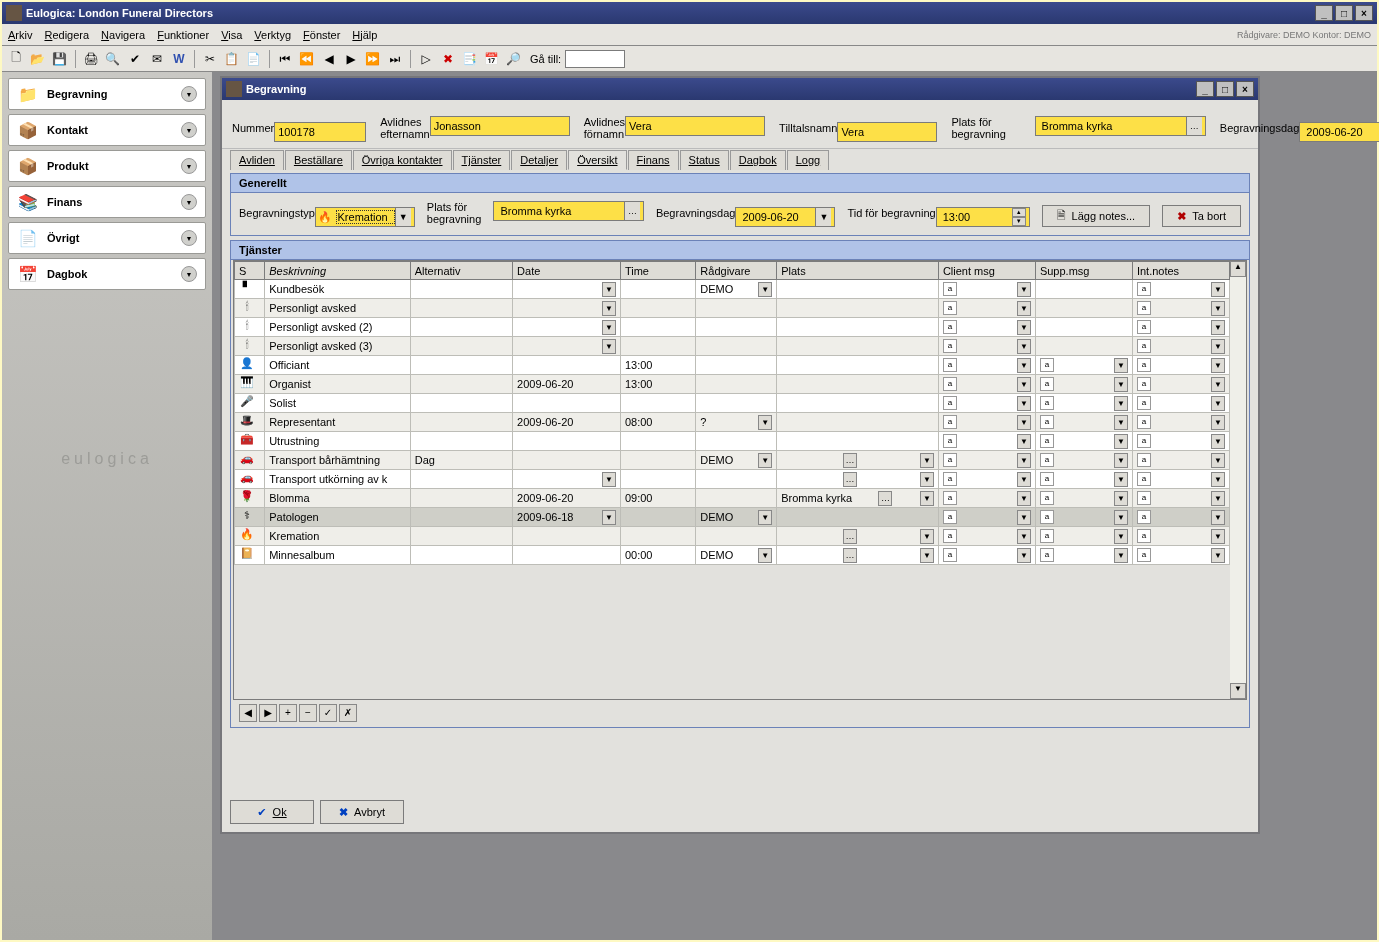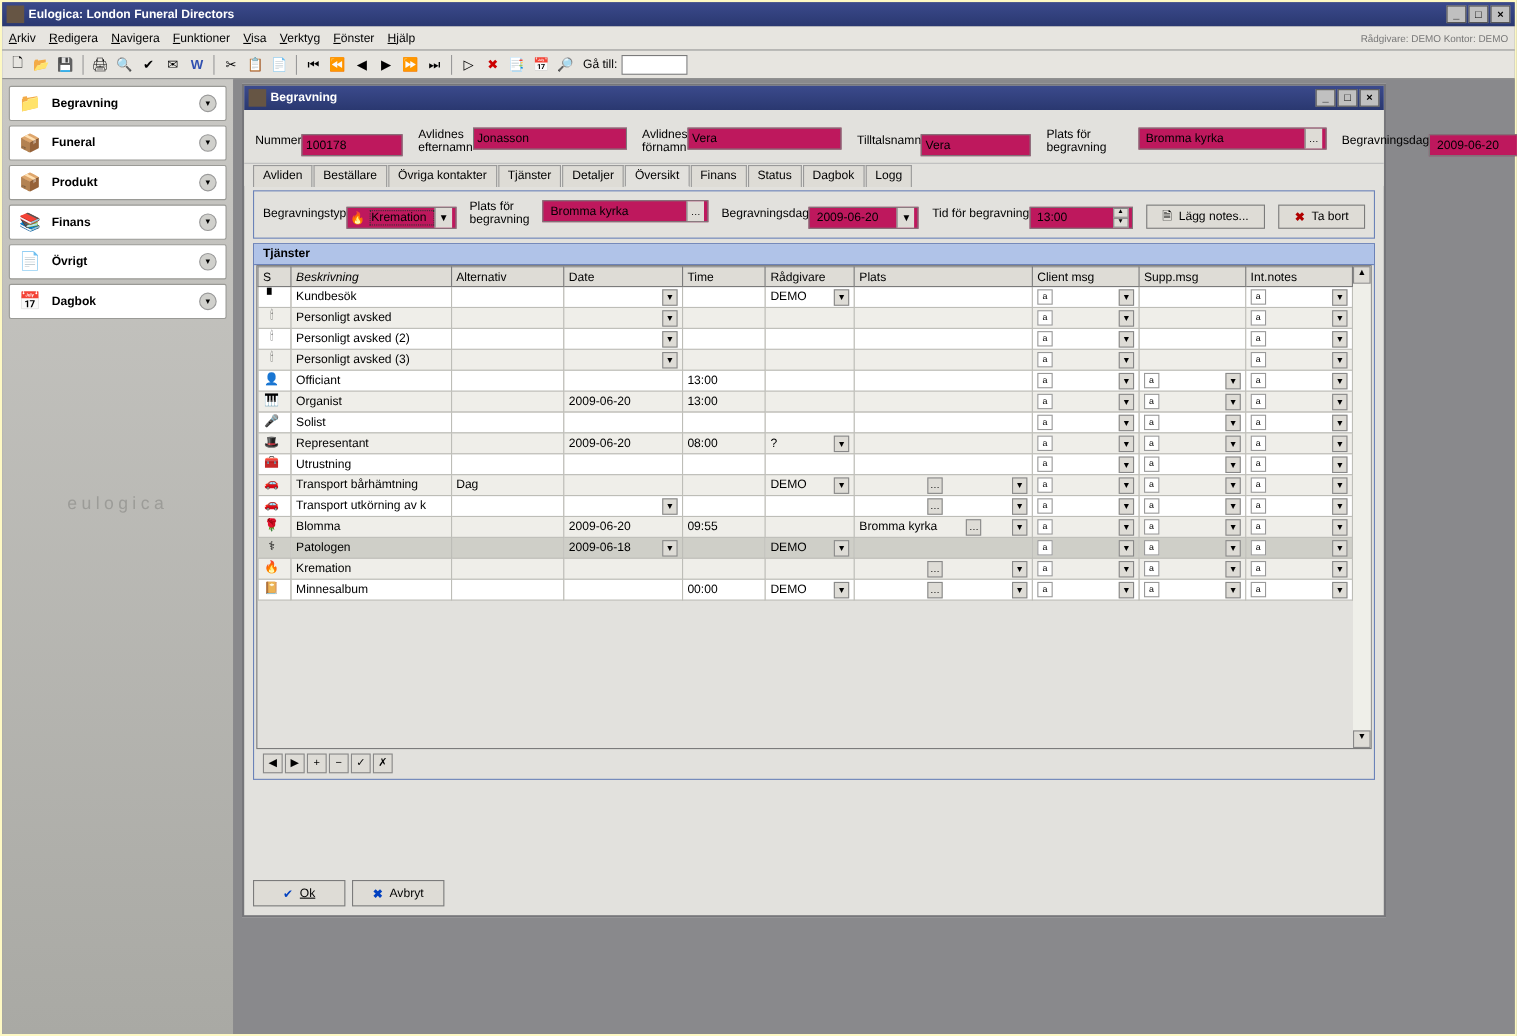--- a/index.html
+++ b/index.html
@@ -36,30 +36,30 @@
 
 .content-area { flex: 1; position: relative; background: #89898c; padding: 12px; }
 
 
 .mdi { border: 2px solid #76767a; background: #e2e1dd; width: 1040px; height: 758px; position: absolute; left: 8px; top: 4px; }
 .mdi .titlebar { background: linear-gradient(#3b4a8c,#2a3870); }
 
 .form-header { padding: 6px 10px; background: #e2e1dd; display: flex; gap: 14px; align-items: flex-end; border-bottom: 1px solid #bbb; }
 .fh-field { display: flex; flex-direction: row; }
 .fh-field .lbl { font-size: 11px; margin-bottom: 2px; }
-.fh-field input, .fh-field .sel { height: 20px; border: 1px solid #7b7b7b; background: #be185d; padding: 0 3px; }
+.fh-field input, .fh-field .sel { height: 20px; border: 1px solid #7b7b7b; background: #fde047; padding: 0 3px; }
 .sel { display: flex; align-items: center; }
 .sel .arrow, .sel .dots { width: 16px; height: 18px; background: #dedcd6; border-left: 1px solid #7b7b7b; display: flex; align-items: center; justify-content: center; cursor: pointer; font-size: 9px; }
 .sel .val { flex: 1; padding: 0 3px; }
 .spin { width: 14px; display: flex; flex-direction: column; }
 .spin div { height: 9px; background: #dedcd6; border: 1px solid #888; font-size: 6px; text-align: center; line-height: 7px; cursor: pointer; }
 .cross-sym { width: 36px; height: 36px; border: 1px solid #999; background: #fff; display: flex; align-items: center; justify-content: center; font-size: 24px; }
 
 .tabs { display: flex; padding: 0 8px; background: #e2e1dd; }
-.tab { padding: 3px 8px; border: 1px solid #999; border-bottom: none; background: #dedcd6; margin-right: 1px; cursor: pointer; position: relative; top: 1px; }
+.tab { padding: 3px 8px; border: 1px solid #999; border-bottom: none; background: #dedcd6; margin-right: 1px; cursor: pointer; position: relative; top: 1px; text-decoration: underline; }
 .tab.active { background: #e2e1dd; border-bottom: 1px solid #e2e1dd; z-index: 2; }
 
 .panel { margin: 4px 8px; border: 1px solid #6b82b8; background: #e2e1dd; }
 .panel-hdr { background: #b0c3e8; padding: 3px 8px; font-weight: bold; border-bottom: 1px solid #6b82b8; }
 
 .gen-body { padding: 8px; display: flex; align-items: flex-end; gap: 12px; }
 .gen-body .fh-field { }
 .btn { height: 22px; padding: 0 14px; background: #dedcd6; border: 1px solid #7b7b7b; cursor: pointer; display: flex; align-items: center; gap: 6px; }
 .btn .x { color: #b00000; font-weight: bold; }
 .btn .doc { font-size: 11px; }
@@ -149,21 +149,21 @@
   <div class="workspace">
     <div class="sidebar">
       <div id="sidebar-items">
           <div class="nav-item">
             <span class="nicon">📁</span>
             <span class="nlabel">Begravning</span>
             <span class="chev">▼</span>
           </div>
           <div class="nav-item">
             <span class="nicon">📦</span>
-            <span class="nlabel">Funeral</span>
+            <span class="nlabel">Kontakt</span>
             <span class="chev">▼</span>
           </div>
           <div class="nav-item">
             <span class="nicon">📦</span>
             <span class="nlabel">Produkt</span>
             <span class="chev">▼</span>
           </div>
           <div class="nav-item">
             <span class="nicon">📚</span>
             <span class="nlabel">Finans</span>
@@ -247,20 +247,21 @@
             <div class="tab">Tjänster</div>
             <div class="tab">Detaljer</div>
             <div class="tab active">Översikt</div>
             <div class="tab">Finans</div>
             <div class="tab">Status</div>
             <div class="tab">Dagbok</div>
             <div class="tab">Logg</div>
           </div>
 
         <div class="panel">
+          <div class="panel-hdr">Generellt</div>
           <div class="gen-body">
             <div class="fh-field">
                 <span class="lbl">Begravningstyp</span>
               <div class="sel" style="width:100px">
                   <span style="margin-right:3px">🔥</span>
                   <span class="val" style="border:1px dotted #333;padding:0 1px">Kremation</span>
                   <span class="arrow">▼</span>
                 </div>
             </div>
             <div class="fh-field" style="flex:1">
@@ -685,21 +686,21 @@
                         </div>
                       </td>
                     </tr>
                     <tr class="alt">
                       <td><span class="ricon">🌹</span></td>
                       <td>Blomma</td>
                       <td></td>
                       <td>
                         <div class="cb">2009-06-20</div>
                       </td>
-                      <td>09:55</td>
+                      <td>09:00</td>
                       <td>
                         <div class="cb"></div>
                       </td>
                       <td>
                         <div class="cb">Bromma kyrka<span class="dots">…</span><span class="arrow">▼</span></div>
                       </td>
                       <td>
                         <div class="cb">
                           <span class="docbtn">a</span>
                           <span class="arrow">▼</span>

